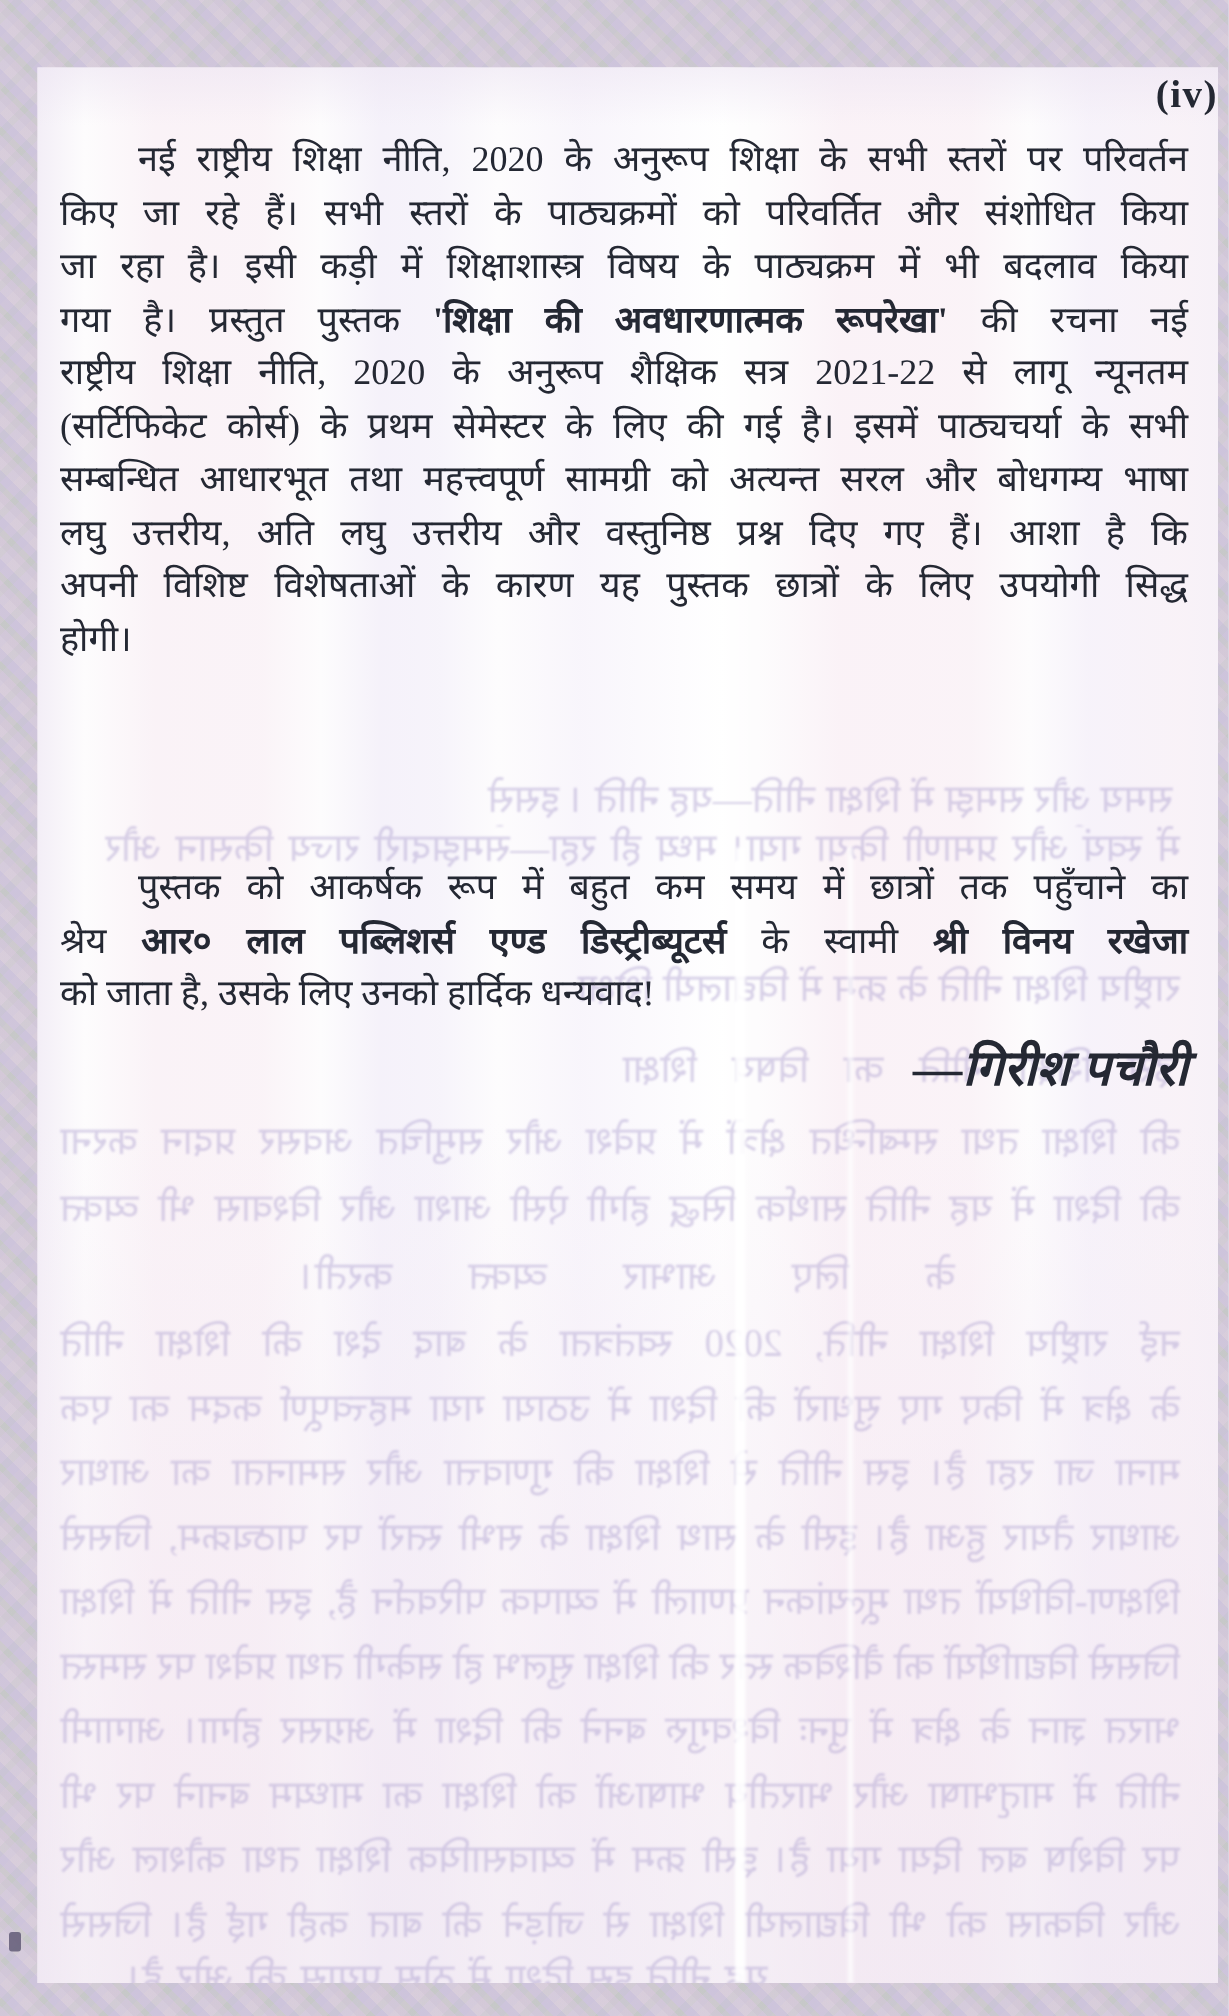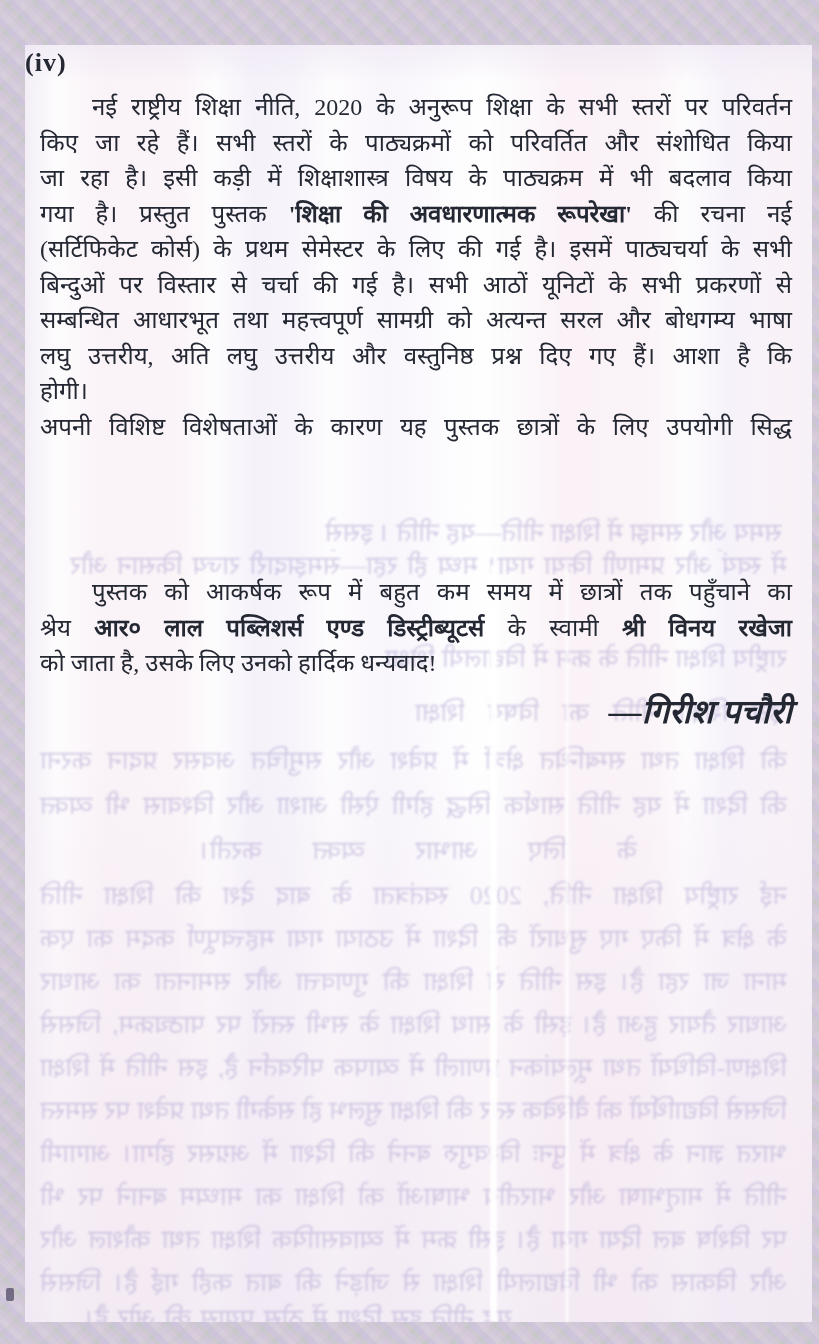--- a/index.html
+++ b/index.html
@@ -59,21 +59,21 @@
     filter: blur(0.8px);
     transform: scaleX(-1);
     text-align: justify; text-align-last: justify;
     overflow: hidden;
   }
 
   .content { position: absolute; inset: 0; color: var(--text-color, #242833); }
 
   .heading {
     position: absolute; top: 3px; left: 0; right: 0;
-    text-align: left;
+    text-align: right;
     font-weight: bold;
     font-size: 26px;
     letter-spacing: 1px;
   }
 
   .para {
     position: absolute; left: 15px; right: 20px;
     font-size: 24px; line-height: 51px;
   }
   #para1 { top: 37px; }
@@ -133,26 +133,26 @@
   <div class="streak s2"></div>
 
   <div class="content">
     <div class="heading">(iv)</div>
 
     <div class="para" id="para1">
         <div class="tline indent"><span>नई राष्ट्रीय शिक्षा नीति, 2020 के अनुरूप शिक्षा के सभी स्तरों पर परिवर्तन</span></div>
         <div class="tline"><span>किए जा रहे हैं। सभी स्तरों के पाठ्यक्रमों को परिवर्तित और संशोधित किया</span></div>
         <div class="tline"><span>जा रहा है। इसी कड़ी में शिक्षाशास्त्र विषय के पाठ्यक्रम में भी बदलाव किया</span></div>
         <div class="tline"><span>गया है। प्रस्तुत पुस्तक </span><span class="b">'शिक्षा की अवधारणात्मक रूपरेखा'</span><span> की रचना नई</span></div>
+        <div class="tline"><span>राष्ट्रीय शिक्षा नीति, 2020 के अनुरूप शैक्षिक सत्र 2021-22 से लागू न्यूनतम</span></div>
         <div class="tline"><span>(सर्टिफिकेट कोर्स) के प्रथम सेमेस्टर के लिए की गई है। इसमें पाठ्यचर्या के सभी</span></div>
-        <div class="tline"><span>बिन्दुओं पर विस्तार से चर्चा की गई है। सभी आठों यूनिटों के सभी प्रकरणों से</span></div>
         <div class="tline"><span>सम्बन्धित आधारभूत तथा महत्त्वपूर्ण सामग्री को अत्यन्त सरल और बोधगम्य भाषा</span></div>
         <div class="tline"><span>लघु उत्तरीय, अति लघु उत्तरीय और वस्तुनिष्ठ प्रश्न दिए गए हैं। आशा है कि</span></div>
+        <div class="tline"><span>अपनी विशिष्ट विशेषताओं के कारण यह पुस्तक छात्रों के लिए उपयोगी सिद्ध</span></div>
         <div class="tline last"><span>होगी।</span></div>
-        <div class="tline"><span>अपनी विशिष्ट विशेषताओं के कारण यह पुस्तक छात्रों के लिए उपयोगी सिद्ध</span></div>
       </div>
 
     <div class="para" id="para2">
         <div class="tline indent"><span>पुस्तक को आकर्षक रूप में बहुत कम समय में छात्रों तक पहुँचाने का</span></div>
         <div class="tline"><span>श्रेय </span><span class="b">आर० लाल पब्लिशर्स एण्ड डिस्ट्रीब्यूटर्स</span><span> के स्वामी </span><span class="b">श्री विनय रखेजा</span></div>
         <div class="tline last"><span>को जाता है, उसके लिए उनको हार्दिक धन्यवाद!</span></div>
       </div>
 
     <div class="signature">—गिरीश पचौरी</div>
   </div>

